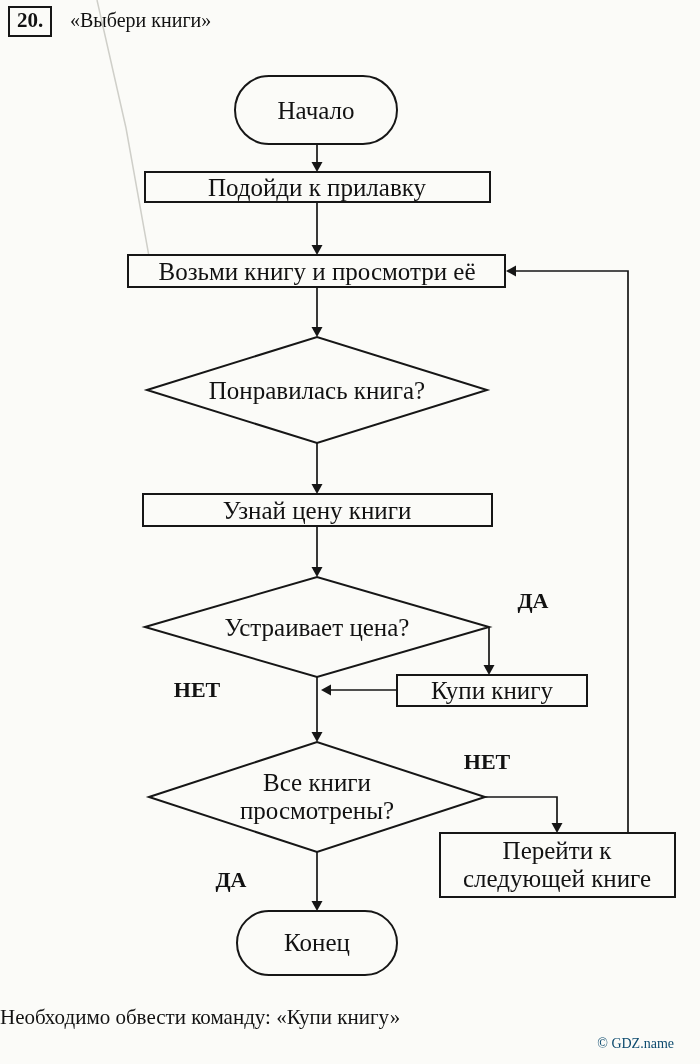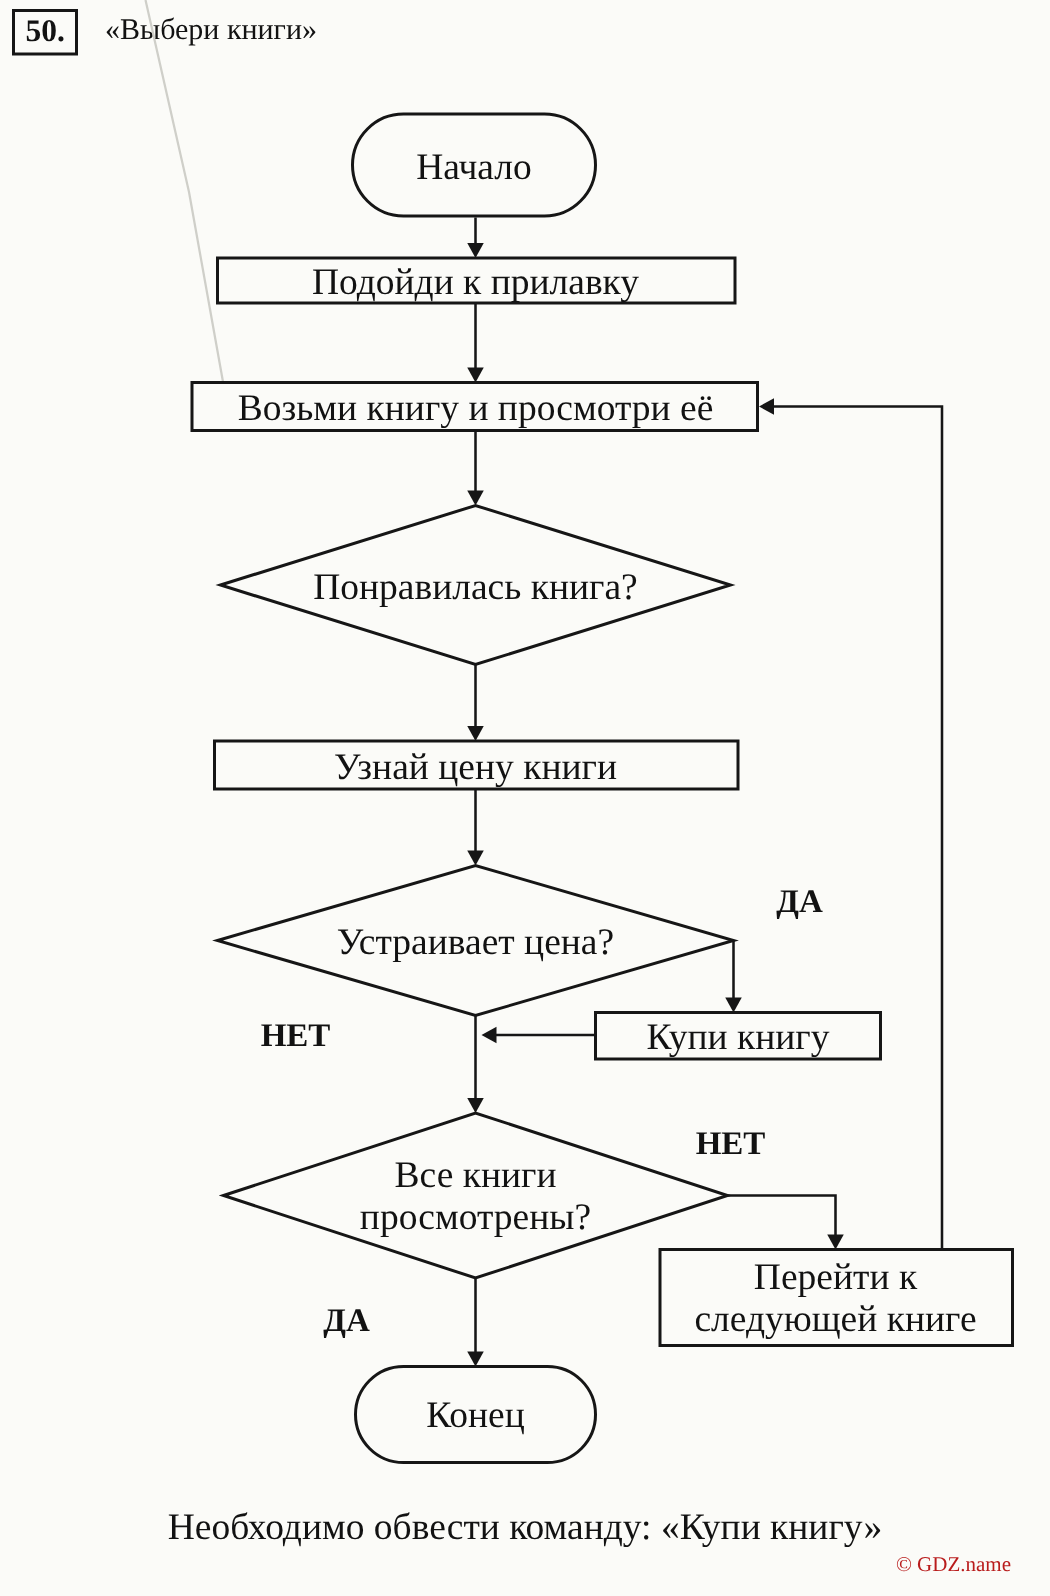--- a/index.html
+++ b/index.html
@@ -20,32 +20,32 @@
   .node-text{
     font-family:"Liberation Serif","DejaVu Serif",serif;
     font-size:25px;fill:#121212;text-anchor:middle;
   }
   .branch-label{
     font-family:"Liberation Serif","DejaVu Serif",serif;
     font-size:22px;font-weight:bold;fill:#121212;text-anchor:middle;
   }
   .artifact{stroke:#cfcfc9;stroke-width:1.5;fill:none;}
   .footer-instruction{
-    position:absolute;left:0;top:1005px;width:700px;text-align:center;font-size:25px;
+    position:absolute;left:0;top:1005px;width:700px;text-align:left;font-size:21px;
   }
   .watermark{
-    position:absolute;right:26px;top:1036px;font-size:14px;color:#b91c1c;
+    position:absolute;right:26px;top:1036px;font-size:14px;color:#0c4a6e;
   }
 </style>
 </head>
 <body>
 
 <div class="page">
 
-  <div class="exercise-box">50.</div>
+  <div class="exercise-box">20.</div>
   <div class="page-title">«Выбери книги»</div>
 
   <svg class="chart-svg" width="700" height="1000" viewBox="0 0 700 1000">
 
     <path class="artifact" d="M97,0 L126,128 L150,262"></path>
 
     <path class="conn" d="M317,145 V163"></path>
     <polygon class="ah" points="311.5,162 322.5,162 317,172"></polygon>
 
     <path class="conn" d="M317,202 V246"></path>

